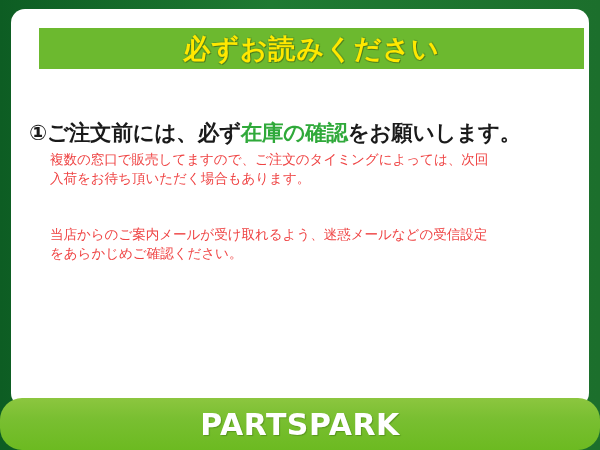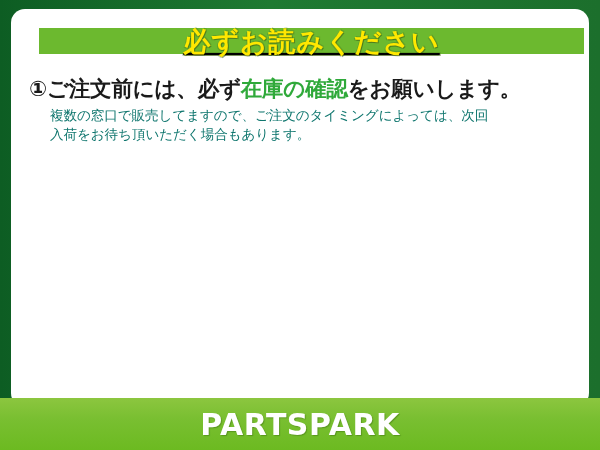--- a/index.html
+++ b/index.html
@@ -39,26 +39,25 @@
     box-sizing: border-box;
     overflow: hidden;
   }
 
   
   .title-bar {
     position: absolute;
     left: 28px;
     top: 19px;
     width: 545px;
-    height: 26px;
+    height: 41px;
     background: #6cb92f;
     display: flex;
     align-items: center;
     justify-content: center;
-    text-decoration: underline;
   }
   .title-text {
     font-size: 27px;
     font-weight: bold;
     color: #ffe800;
     letter-spacing: 1px;
     line-height: 1;
     text-shadow:
       1px 1px 0 rgba(60,90,20,.55),
      -1px 1px 0 rgba(60,90,20,.25),
@@ -78,48 +77,50 @@
 
   .item { margin-bottom: 2px; }
 
   .item-head {
     font-size: 21.5px;
     font-weight: bold;
     color: #1a1a1a;
     line-height: 1.28;
     letter-spacing: -0.2px;
     white-space: nowrap;
+    margin-top: 44px;
   }
   .item-head.wrapped { white-space: normal; }
 
   .hl { color: #2fa93a; }
 
   .item-body {
     font-size: 13.6px;
-    color: #0f766e;
+    color: #ef4444;
     line-height: 1.42;
     margin: 3px 0 0 21px;
     letter-spacing: -0.1px;
     white-space: pre-line;
   }
 
   .sp-1 { height: 17px; }
   .sp-2 { height: 15px; }
 
   
   .footer {
     position: absolute;
     left: 0;
     bottom: 0;
     width: 600px;
     height: 52px;
     background: linear-gradient(180deg, #8cc63f 0%, #79bf31 40%, #6cba21 100%);
     display: flex;
     align-items: center;
     justify-content: center;
+    border-radius: 22px;
   }
   .brand {
     font-family: "DejaVu Sans", "Liberation Sans", sans-serif;
     font-size: 30px;
     font-weight: bold;
     color: #ffffff;
     letter-spacing: 0.5px;
     text-shadow: 1px 1px 1px rgba(40,80,10,.35);
   }
 </style>
@@ -145,20 +146,22 @@
         <div class="item-body">複数の窓口で販売してますので、ご注文のタイミングによっては、次回
 入荷をお待ち頂いただく場合もあります。</div>
       </div>
 
       <div class="sp-1"></div>
 
 
       <div class="sp-2"></div>
 
       <div class="item">
+        <div class="item-body">当店からのご案内メールが受け取れるよう、迷惑メールなどの受信設定
+をあらかじめご確認ください。</div>
       </div>
 
     </div>
   </div>
 
   <div class="footer">
     <span class="brand">PARTSPARK</span>
   </div>
 
 </div>

